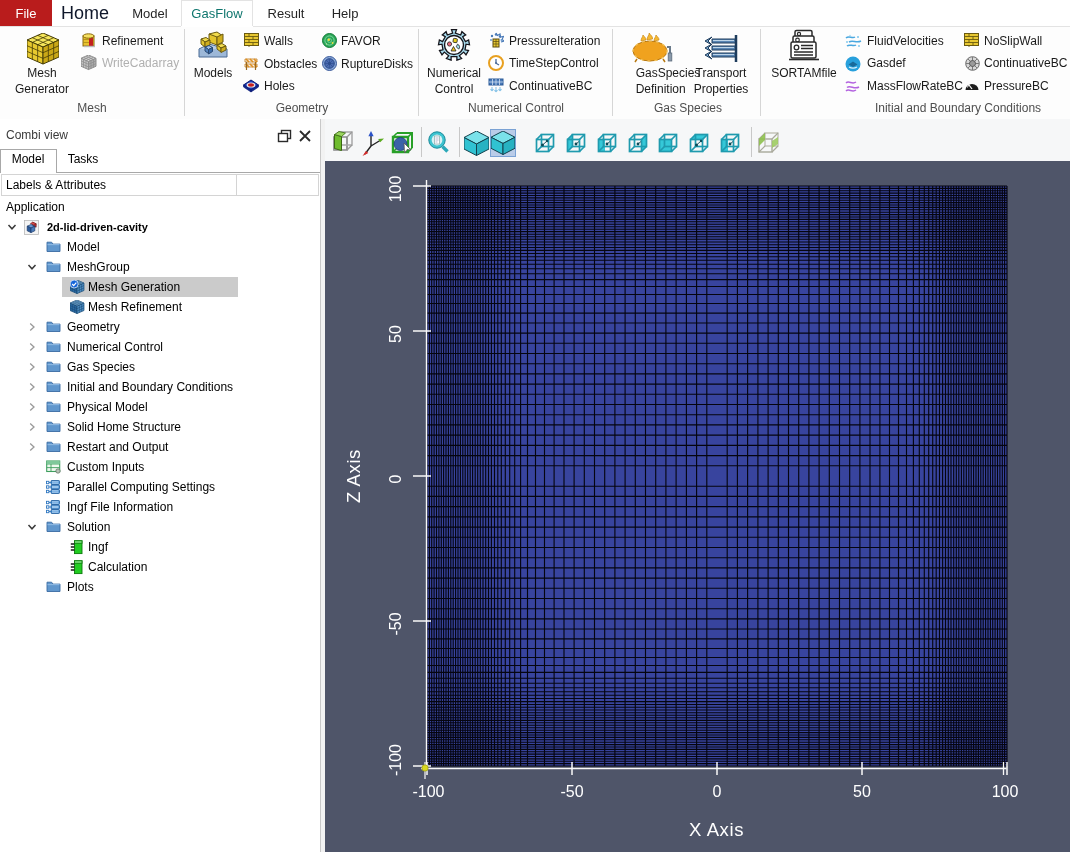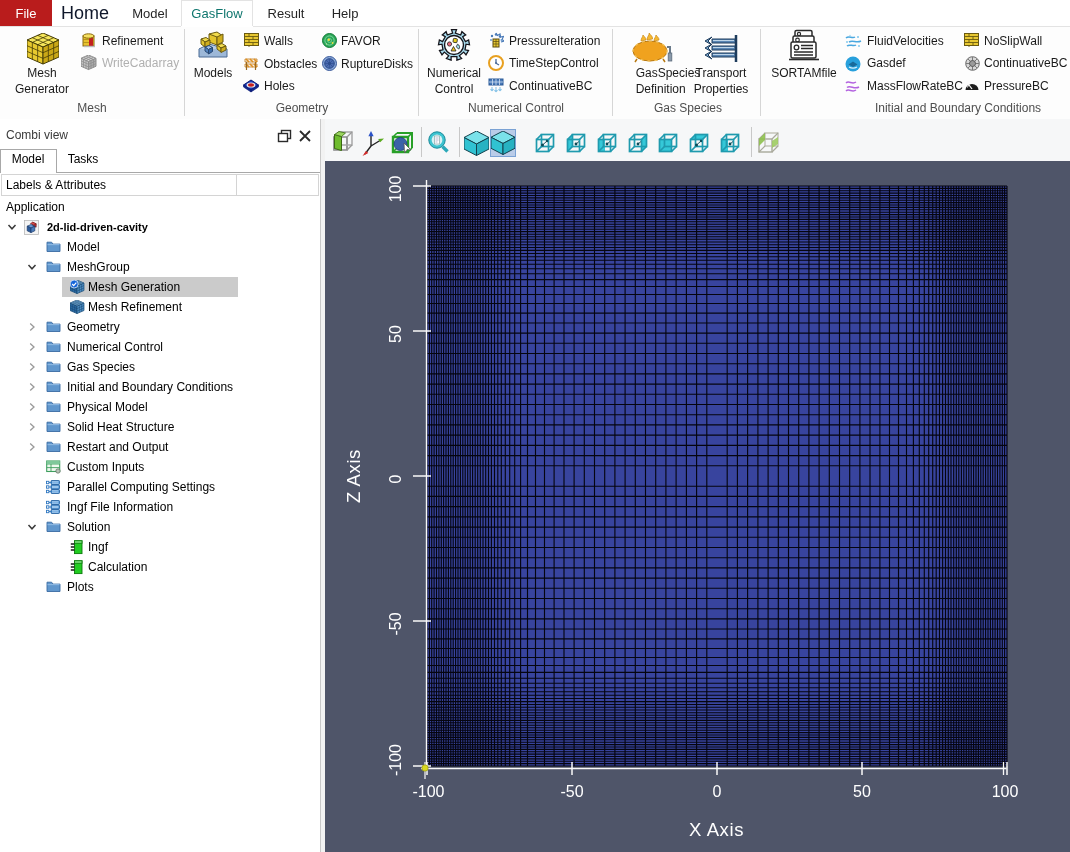--- a/index.html
+++ b/index.html
@@ -359,21 +359,21 @@
     <path d="M1.5 4.6h12" stroke="#8db8e2" stroke-width="1.1"></path>
   </svg>
 <div class="tt" style="left:67px;top:397px;font-weight:normal">Physical Model</div>
 <svg class="abs" style="left:27px;top:422px" width="10" height="10" viewBox="0 0 10 10">
     <path d="M3.2 1.5L7 5 3.2 8.5" stroke="#9a9a9a" stroke-width="1.3" fill="none"></path>
   </svg>
 <svg class="abs" style="left:46px;top:420px" width="15" height="15" viewBox="0 0 15 15">
     <path d="M1 2.2h4.6l1.4 1.9H14v7.4H1z" fill="#6197cd" stroke="#3a6ba3" stroke-width="0.9"></path>
     <path d="M1.5 4.6h12" stroke="#8db8e2" stroke-width="1.1"></path>
   </svg>
-<div class="tt" style="left:67px;top:417px;font-weight:normal">Solid Heat Structure</div>
+<div class="tt" style="left:67px;top:417px;font-weight:normal">Solid Home Structure</div>
 <svg class="abs" style="left:27px;top:442px" width="10" height="10" viewBox="0 0 10 10">
     <path d="M3.2 1.5L7 5 3.2 8.5" stroke="#9a9a9a" stroke-width="1.3" fill="none"></path>
   </svg>
 <svg class="abs" style="left:46px;top:440px" width="15" height="15" viewBox="0 0 15 15">
     <path d="M1 2.2h4.6l1.4 1.9H14v7.4H1z" fill="#6197cd" stroke="#3a6ba3" stroke-width="0.9"></path>
     <path d="M1.5 4.6h12" stroke="#8db8e2" stroke-width="1.1"></path>
   </svg>
 <div class="tt" style="left:67px;top:437px;font-weight:normal">Restart and Output</div>
 <svg class="abs" style="left:46px;top:460px" width="15" height="15" viewBox="0 0 15 15">
     <rect x="0.7" y="1" width="13" height="10.5" fill="#eef8ee" stroke="#3f9f5f" stroke-width="1.1"></rect>

